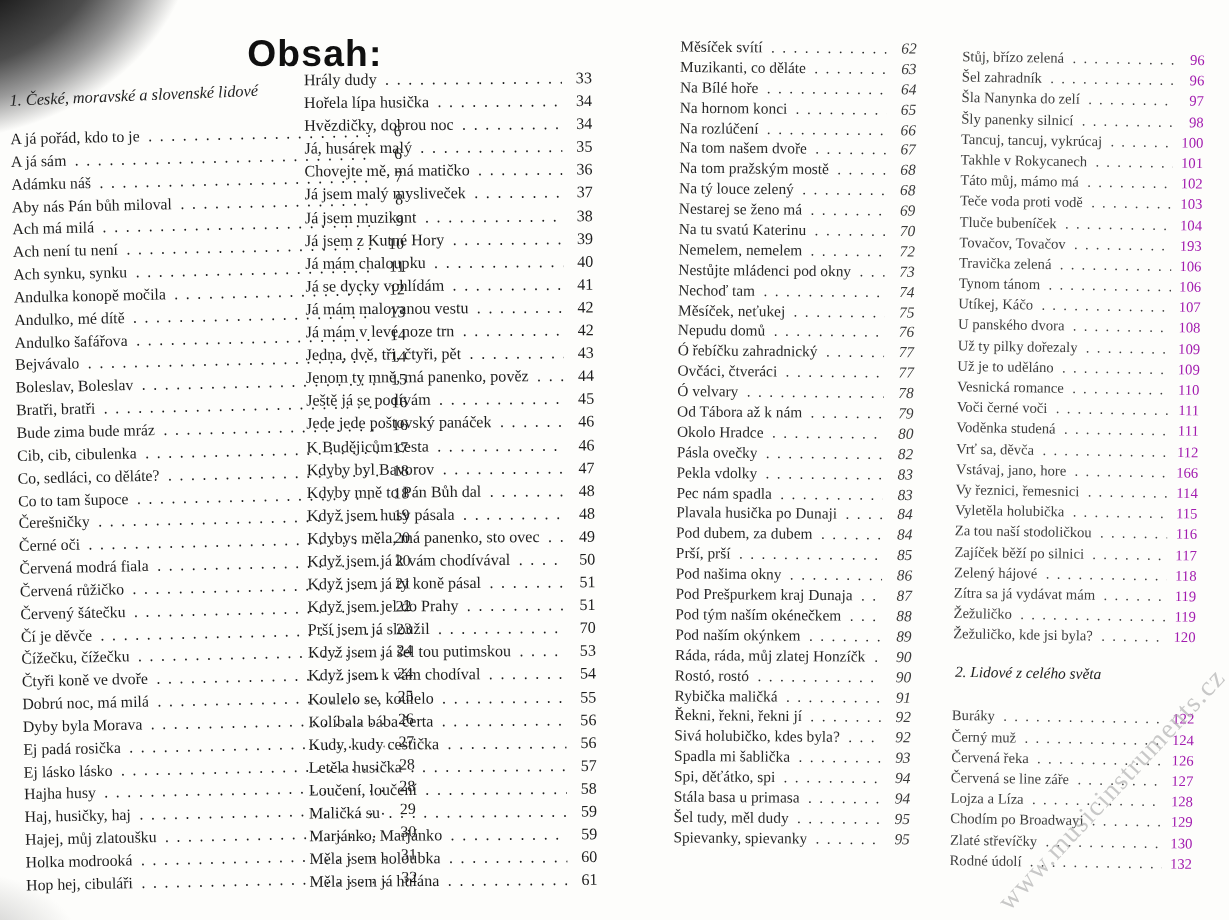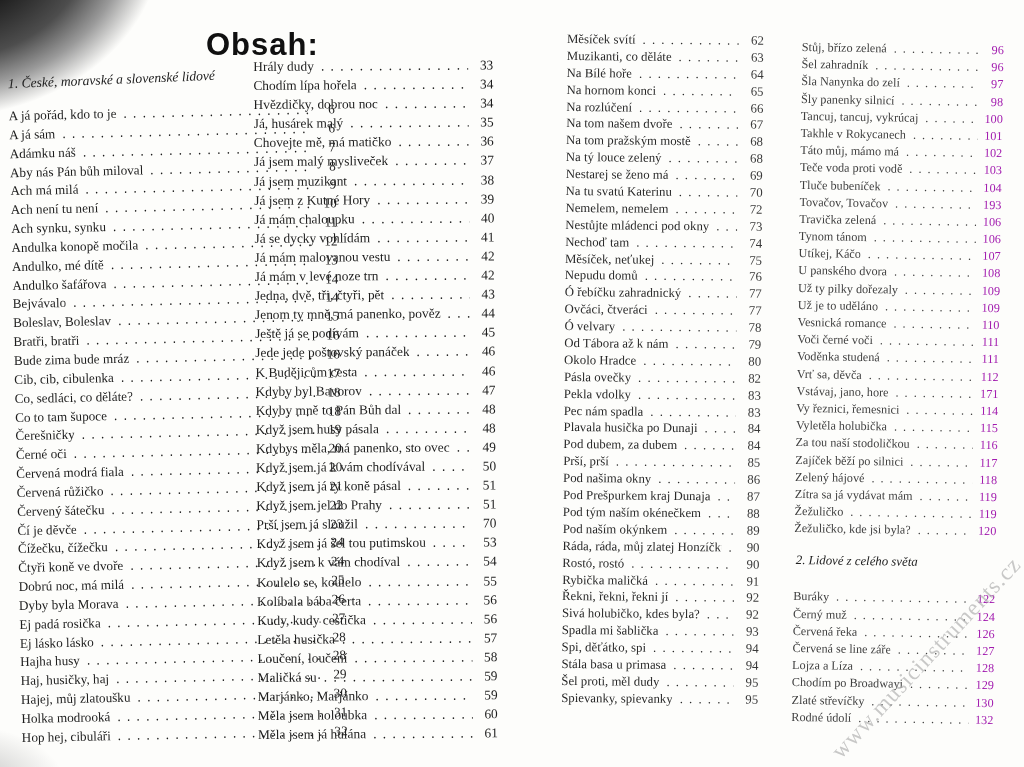--- a/index.html
+++ b/index.html
@@ -37,21 +37,21 @@
   .col4 .col-heading{font-size:12.8px;margin:15px 0 21px 2px;}
   .entry{display:flex;align-items:baseline;height:var(--lh);white-space:nowrap;}
   .entry .t{flex:0 1 auto;overflow:hidden;}
   .entry .dots{flex:1 1 0;overflow:hidden;margin:0 5px 0 7px;min-width:6px;}
   .entry .dots::after{
     content:". . . . . . . . . . . . . . . . . . . . . . . . . . . . . . . . . . . . . . . .";
     letter-spacing:1.5px;color:inherit;
   }
   .entry .pg{flex:0 0 auto;min-width:20px;text-align:right;}
   .col4 .pg{color:#a21caf;}
-  .col3 .pg{color:#3a3a3a;}
+  .col3 .pg{color:#3a3a3a;font-style:italic;}
   .watermark{
     position:absolute;left:836px;top:742px;
     transform:rotate(-47deg);transform-origin:0 50%;
     font-size:23px;letter-spacing:1px;color:#a8a8a8;opacity:.62;
     font-family:"Liberation Serif", serif;white-space:nowrap;pointer-events:none;
   }
 </style>
 </head>
 <body>
 
@@ -233,21 +233,21 @@
       <span class="pg">32</span>
     </div>
   </div>
 <div class="toc-col col2">
     <div class="entry">
       <span class="t">Hrály dudy</span>
       <span class="dots"></span>
       <span class="pg">33</span>
     </div>
     <div class="entry">
-      <span class="t">Chodím lípa hořela</span>
+      <span class="t">Hořela lípa husička</span>
       <span class="dots"></span>
       <span class="pg">34</span>
     </div>
     <div class="entry">
       <span class="t">Hvězdičky, dobrou noc</span>
       <span class="dots"></span>
       <span class="pg">34</span>
     </div>
     <div class="entry">
       <span class="t">Já, husárek malý</span>
@@ -600,21 +600,21 @@
       <span class="t">Spi, děťátko, spi</span>
       <span class="dots"></span>
       <span class="pg">94</span>
     </div>
     <div class="entry">
       <span class="t">Stála basa u primasa</span>
       <span class="dots"></span>
       <span class="pg">94</span>
     </div>
     <div class="entry">
-      <span class="t">Šel proti, měl dudy</span>
+      <span class="t">Šel tudy, měl dudy</span>
       <span class="dots"></span>
       <span class="pg">95</span>
     </div>
     <div class="entry">
       <span class="t">Spievanky, spievanky</span>
       <span class="dots"></span>
       <span class="pg">95</span>
     </div>
   </div>
 <div class="toc-col col4">
@@ -714,21 +714,21 @@
       <span class="pg">111</span>
     </div>
     <div class="entry">
       <span class="t">Vrť sa, děvča</span>
       <span class="dots"></span>
       <span class="pg">112</span>
     </div>
     <div class="entry">
       <span class="t">Vstávaj, jano, hore</span>
       <span class="dots"></span>
-      <span class="pg">171</span>
+      <span class="pg">166</span>
     </div>
     <div class="entry">
       <span class="t">Vy řeznici, řemesnici</span>
       <span class="dots"></span>
       <span class="pg">114</span>
     </div>
     <div class="entry">
       <span class="t">Vyletěla holubička</span>
       <span class="dots"></span>
       <span class="pg">115</span>

